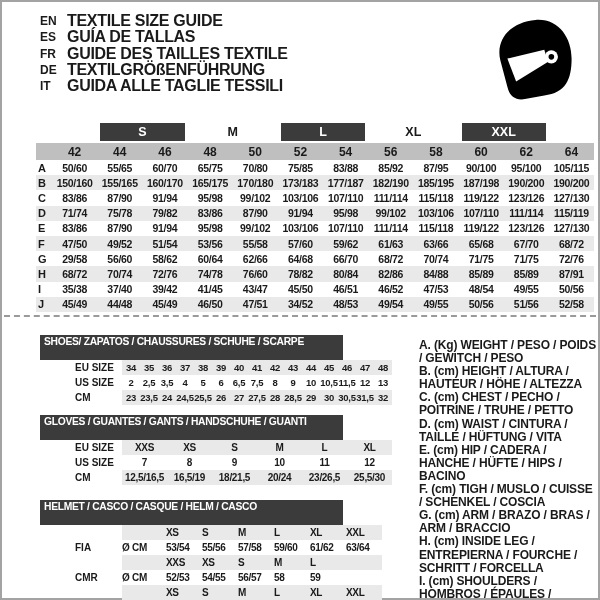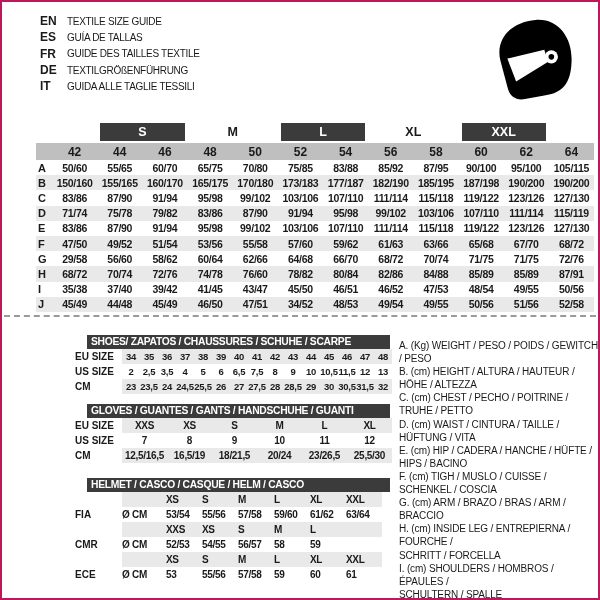--- a/index.html
+++ b/index.html
@@ -2,27 +2,27 @@
 <html><head>
 <meta charset="utf-8">
 <style>
   * { margin:0; padding:0; box-sizing:border-box; }
   html,body { width:600px; height:600px; }
   body {
     background:#fff; color:#1a1a1a;
     font-family:"Liberation Sans", sans-serif;
     position:relative; overflow:hidden;
   }
-  .page { position:absolute; inset:0; border:2px solid #be185d; background:#fff; }
+  .page { position:absolute; inset:0; border:2px solid #a3a3a3; background:#fff; }
 
   
   .langs { position:absolute; left:38px; top:11px; }
   .lang-row { display:flex; height:16.3px; align-items:center; }
   .lang-code { width:27px; font-size:12px; font-weight:bold; }
-  .lang-title { font-size:10px; font-weight:normal; letter-spacing:-0.3px; white-space:nowrap; }
+  .lang-title { font-size:16px; font-weight:bold; letter-spacing:-0.3px; white-space:nowrap; }
 
   .helmet-svg { position:absolute; left:486px; top:12px; }
 
   
   .main-table { position:absolute; left:34px; top:121px; width:558px; }
   .grid-row { display:grid; grid-template-columns:16px repeat(12, 1fr); }
   .group-row { height:18px; margin-bottom:2px; }
   .group-label { display:flex; align-items:center; justify-content:center;
     font-size:12.5px; font-weight:bold; }
   .group-label.dark { background:#3b3b3b; color:#fff; margin:0 3px; }
@@ -34,39 +34,39 @@
   .m-row .cell { display:flex; align-items:center; justify-content:center;
     font-size:10.5px; font-weight:bold; white-space:nowrap; letter-spacing:-0.3px; }
   .m-row .letter { justify-content:flex-start; font-size:11px; padding-left:2px; }
 
   .sep { position:absolute; left:2px; right:2px; top:313px; border-top:2px dashed #9a9a9a; }
 
   
   .bottom { position:absolute; left:38px; top:333px; width:352px; }
   .tbl--gloves { margin-top:10px; }
   .tbl--helmet { margin-top:15px; }
-  .tbl-title { margin-left:47px; width:303px; height:14px; background:#3b3b3b; color:#fff;
+  .tbl-title { width:303px; height:25px; background:#3b3b3b; color:#fff;
     font-size:10.3px; font-weight:bold; line-height:14px; padding-left:4px;
     letter-spacing:-0.3px; white-space:nowrap; overflow:hidden; }
   .s-row { display:grid; height:15px;padding-left:35px; }
   .rl { font-size:10px; font-weight:bold; display:flex; align-items:center; white-space:nowrap; }
   .s-row .cell { display:flex; align-items:center; justify-content:center;
     font-weight:bold; white-space:nowrap; letter-spacing:-0.3px; }
   .s-row.shaded .cell { background:#e9e9e9; }
   .shoes-row  { grid-template-columns:47px repeat(15, 1fr); width:352px; }
   .shoes-row .cell { font-size:9.5px; }
   .gloves-row { grid-template-columns:47px repeat(6, 1fr); width:352px; }
   .gloves-row .cell { font-size:10px; }
   .helmet-row { grid-template-columns:47px 44px repeat(6, 36px); }
   .helmet-row .cell { justify-content:flex-start; font-size:10px; }
 
   
   .legend { position:absolute; left:397px; top:337px; width:200px; }
-  .legend-item { font-size:10px; font-weight:normal; line-height:13.1px;
-    letter-spacing:-0.15px; white-space:pre-line; }
+  .legend-item { font-size:12px; font-weight:bold; line-height:13.1px;
+    letter-spacing:-0.15px; white-space:pre-line;margin-left:20px; }
 </style>
 </head>
 <body>
 
 <div class="page">
 
   <div class="langs">
       <div class="lang-row">
         <span class="lang-code">EN</span>
         <span class="lang-title">TEXTILE SIZE GUIDE</span>

